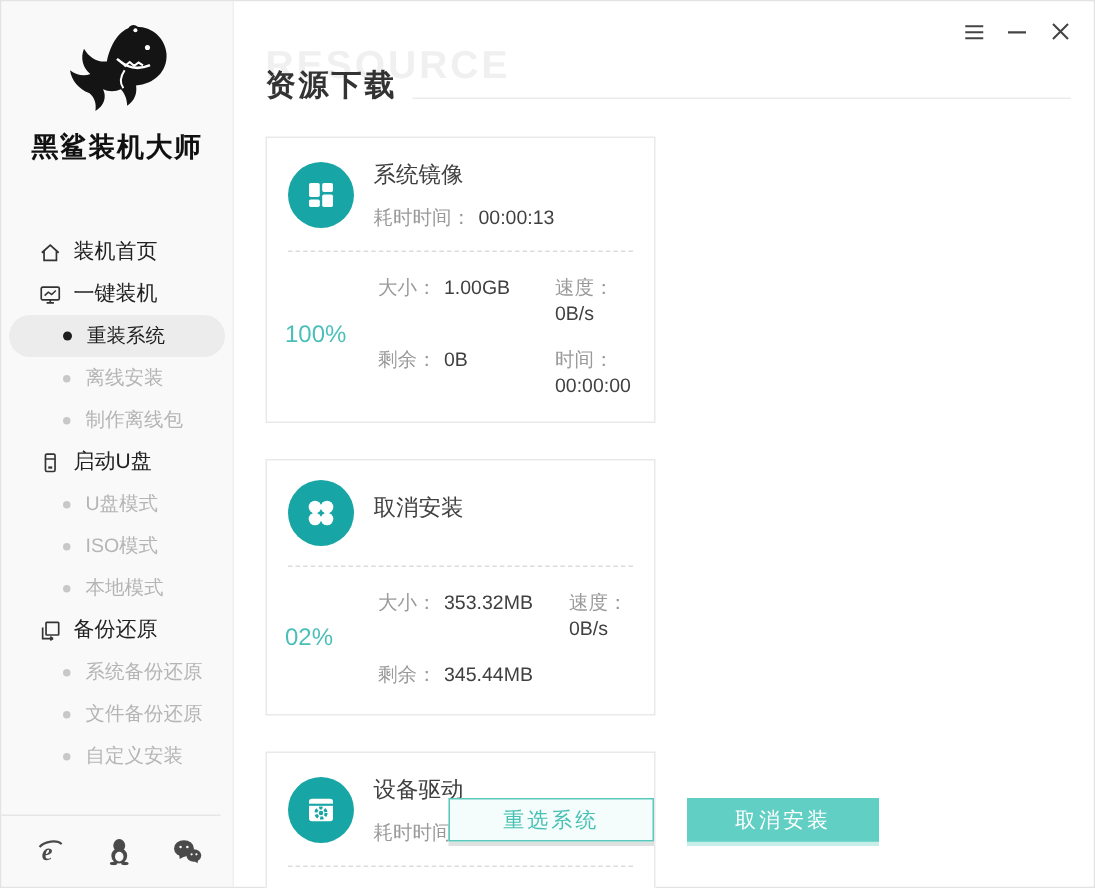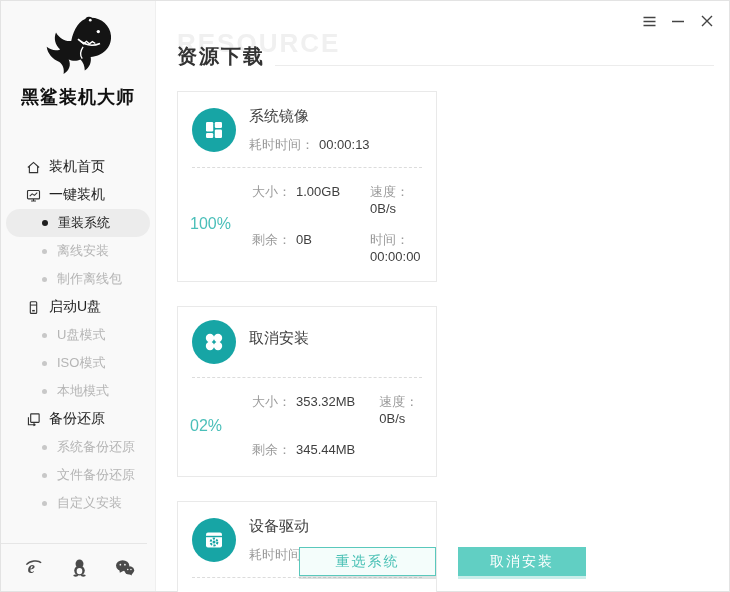--- a/index.html
+++ b/index.html
@@ -42,21 +42,21 @@
   .card-title { font-size:15px; color:#404040; margin-bottom:10px; }
   .line13 { font-size:13px; }
   .lbl { color:#9a9a9a; margin-right:5px; }
   .val { color:#404040; }
   .card-divider { border-top:1px dashed #dcdcdc; margin:2px 14px 0; }
   .card-bottom { display:flex; align-items:center; padding:15px 8px 17px 12px; }
   .percent { flex:0 0 62px; font-size:16px; color:var(--percent,#4abfb9); }
   .stats { display:grid; grid-template-columns:auto auto; gap:15px 24px; font-size:13px; flex:1; }
   .stat:nth-child(odd) { min-width:94px; }
 
-  .actions { position:absolute; left:0; right:0; bottom:15px; display:flex; justify-content:center; gap:22px; }
+  .actions { position:absolute; left:0; right:0; bottom:30px; display:flex; justify-content:center; gap:22px; }
   .btn { height:29px; display:flex; align-items:center; justify-content:center; font-size:14px; cursor:pointer; letter-spacing:2px; }
   .btn-reselect { width:137px; background:#f4fdfb; border:1px solid var(--button-border,#5ac8bc); color:#49c0b5; box-shadow:0 3px 0 rgba(120,140,136,0.25); }
   .btn-cancel { width:128px; background:var(--button-fill,#61cfc3); border:1px solid var(--button-fill,#61cfc3); color:#fff; box-shadow:0 3px 0 rgba(97,207,195,0.35); }
 </style>
 </head>
 <body>
 
 <div class="app">
 
   <aside class="sidebar">

